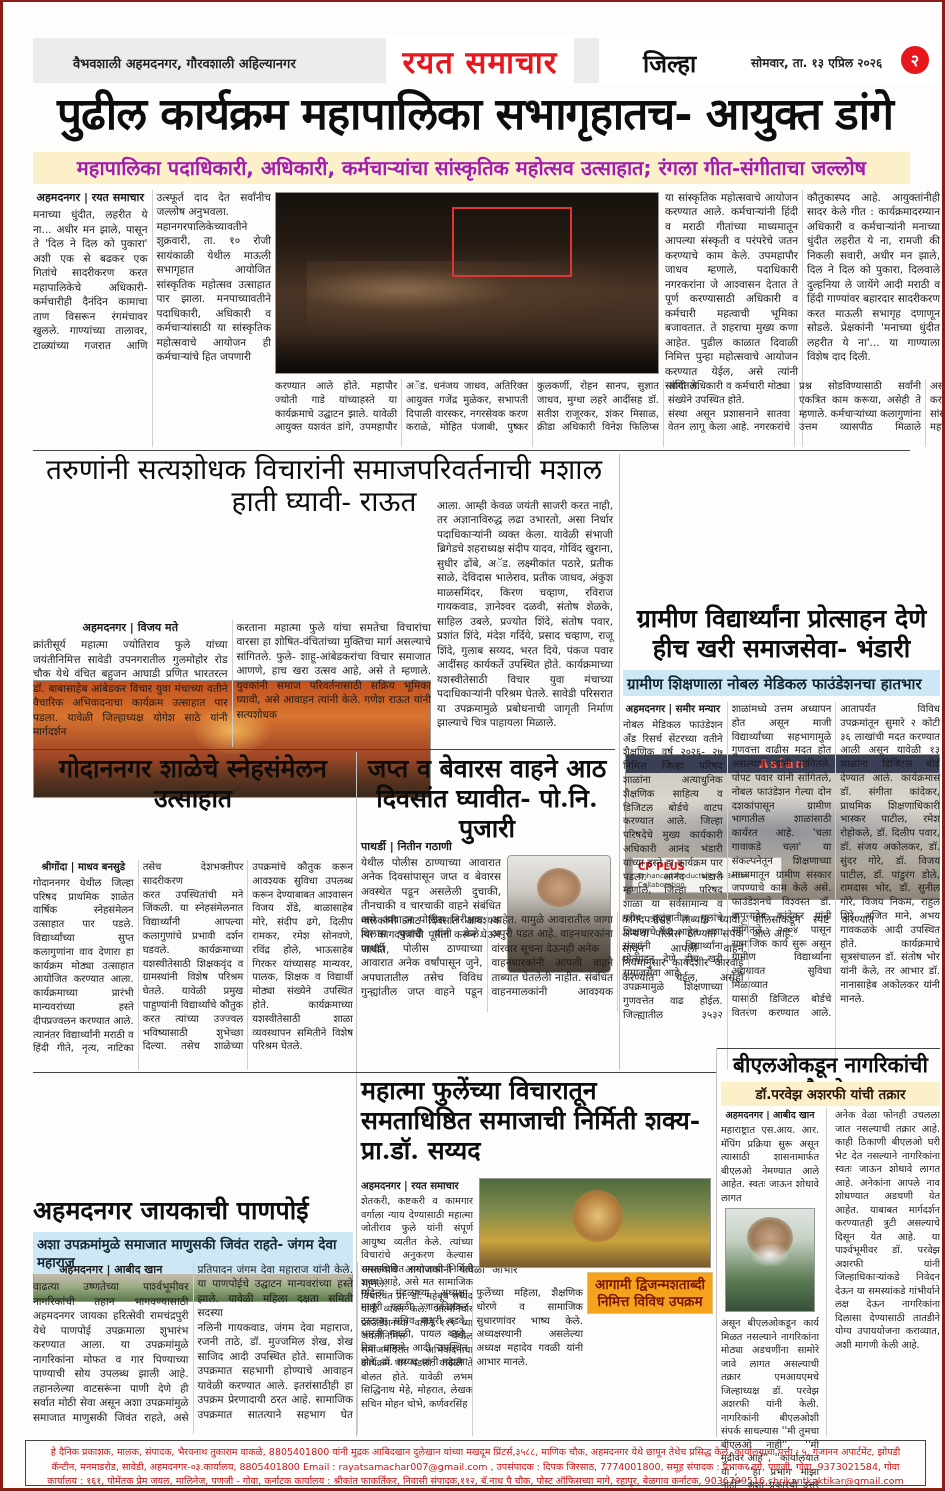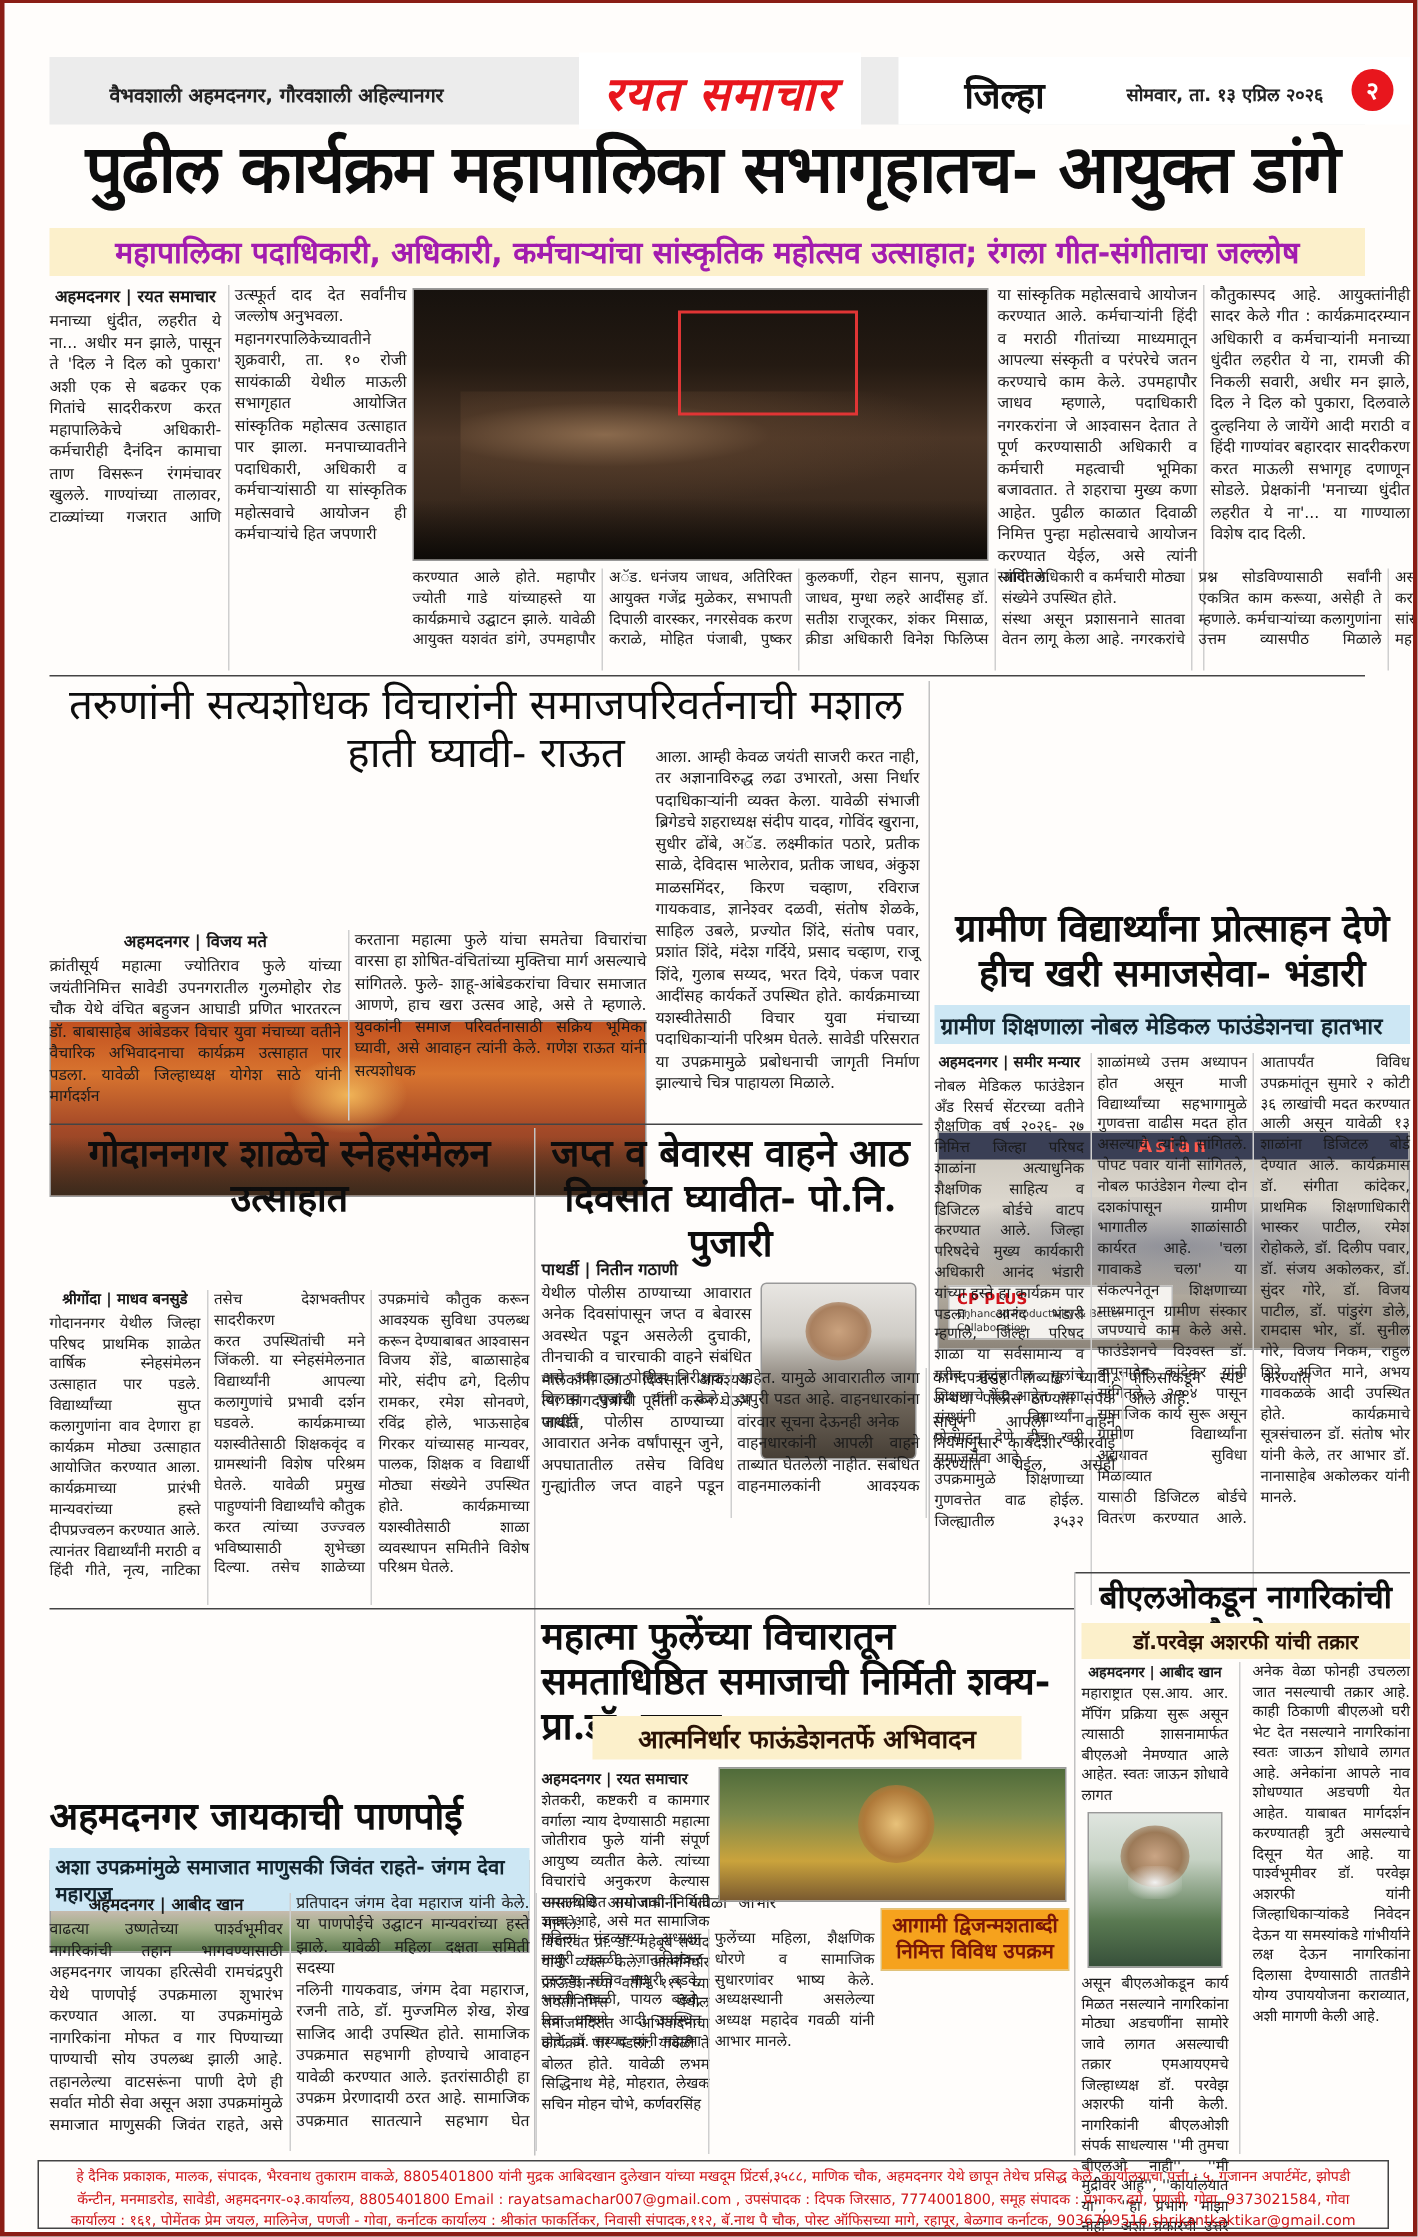--- a/index.html
+++ b/index.html
@@ -53,21 +53,21 @@
   .ybox-body{color:#7b3a10;font-size:11px;font-weight:600;padding:5px 7px;line-height:1.45;}
   .flexrow{display:flex;}
 </style>
 </head>
 <body>
 
 <div class="page">
 
   <div class="abs grayband" style="left:30px;top:36px;width:877px;height:45px;"></div>
   <div class="abs tagline" style="left:70px;top:52px;">वैभवशाली अहमदनगर, गौरवशाली अहिल्यानगर</div>
-  <div class="abs masthead-box" style="left:383px;top:33px;width:188px;height:51px;font-style:italic;">
+  <div class="abs masthead-box" style="left:383px;top:33px;width:188px;height:51px;">
     <span class="masthead">रयत समाचार</span>
   </div>
   <div class="abs" style="left:596px;top:36px;width:341px;height:45px;background:#fff;"></div>
   <div class="abs section-name" style="left:640px;top:44px;">जिल्हा</div>
   <div class="abs dateline" style="left:748px;top:52px;">सोमवार, ता. १३ एप्रिल २०२६</div>
   <div class="abs pagenum" style="left:898px;top:44px;">२</div>
 
   <div class="abs lead-headline" style="left:22px;top:88px;width:900px;">पुढील कार्यक्रम महापालिका सभागृहातच- आयुक्त डांगे</div>
   <div class="abs lead-subhead" style="left:30px;top:150px;width:877px;">महापालिका पदाधिकारी, अधिकारी, कर्मचाऱ्यांचा सांस्कृतिक महोत्सव उत्साहात; रंगला गीत-संगीताचा जल्लोष</div>
 
@@ -166,21 +166,20 @@
 
   <div class="abs h2b" style="left:30px;top:1194px;width:320px;text-align:left;">अहमदनगर जायकाची पाणपोई</div>
   <div class="abs sub-blue" style="left:30px;top:1230px;width:320px;font-size:13.5px;">अशा उपक्रमांमुळे समाजात माणुसकी जिवंत राहते- जंगम देवा महाराज</div>
   <div class="abs body-txt cols-2" style="left:30px;top:1260px;width:320px;height:172px;">
     <div class="byline">अहमदनगर | आबीद खान</div>
     <div>वाढत्या उष्णतेच्या पार्श्वभूमीवर नागरिकांची तहान भागवण्यासाठी अहमदनगर जायका हरित्सेवी रामचंद्रपुरी येथे पाणपोई उपक्रमाला शुभारंभ करण्यात आला. या उपक्रमांमुळे नागरिकांना मोफत व गार पिण्याच्या पाण्याची सोय उपलब्ध झाली आहे. तहानलेल्या वाटसरूंना पाणी देणे ही सर्वात मोठी सेवा असून अशा उपक्रमांमुळे समाजात माणुसकी जिवंत राहते, असे प्रतिपादन जंगम देवा महाराज यांनी केले. या पाणपोईचे उद्घाटन मान्यवरांच्या हस्ते झाले. यावेळी महिला दक्षता समिती सदस्या</div>
     <div>नलिनी गायकवाड, जंगम देवा महाराज, रजनी ताठे, डॉ. मुज्जमिल शेख, शेख साजिद आदी उपस्थित होते. सामाजिक उपक्रमात सहभागी होण्याचे आवाहन यावेळी करण्यात आले. इतरांसाठीही हा उपक्रम प्रेरणादायी ठरत आहे. सामाजिक उपक्रमात सातत्याने सहभाग घेत असल्याचे आयोजकांनी यावेळी आभार मानले.</div>
   </div>
 
   <div class="abs h2b" style="left:358px;top:1074px;width:352px;text-align:left;">महात्मा फुलेंच्या विचारातून समताधिष्ठित समाजाची निर्मिती शक्य- प्रा.डॉ. सय्यद</div>
-  <div class="abs sub-cream" style="left:392px;top:1142px;width:286px;font-size:17px;">आत्मनिर्धार फाऊंडेशनतर्फे अभिवादन</div>
 
   <div class="abs" style="left:358px;top:1176px;width:352px;">
     <div class="flexrow" style="gap:6px;">
       <div style="width:112px;">
         <div class="byline" style="text-align:left;font-size:10px;">अहमदनगर | रयत समाचार</div>
         <div class="body-txt" style="font-size:9.8px;">शेतकरी, कष्टकरी व कामगार वर्गाला न्याय देण्यासाठी महात्मा जोतीराव फुले यांनी संपूर्ण आयुष्य व्यतीत केले. त्यांच्या विचारांचे अनुकरण केल्यास समताधिष्ठित समाजाची निर्मिती शक्य आहे, असे मत सामाजिक विचारवंत प्रा. डॉ. महेबूब सय्यद यांनी व्यक्त केले. आत्मनिर्धार फाऊंडेशनच्या वतीने ११९ व्या जयंतीनिमित्त येथील समाजमंदिरात अभिवादनाचा कार्यक्रम पार पडला. यावेळी ते बोलत होते. यावेळी लभम सिद्धिनाथ मेहे, मोहरात, लेखक सचिन मोहन चोभे, कर्णवरसिंह</div>
       </div>
       <div class="photo" style="width:232px;height:90px;background:linear-gradient(180deg,#4f6b3a 0%,#7d8a4c 35%,#caa33c 70%,#7a5a30 100%);">
         <div style="position:absolute;left:40%;top:12%;width:22%;height:60%;background:radial-gradient(ellipse,#e8c27a 0%,#b07a3a 60%,rgba(0,0,0,0) 100%);border-radius:50%;"></div>
       </div>

